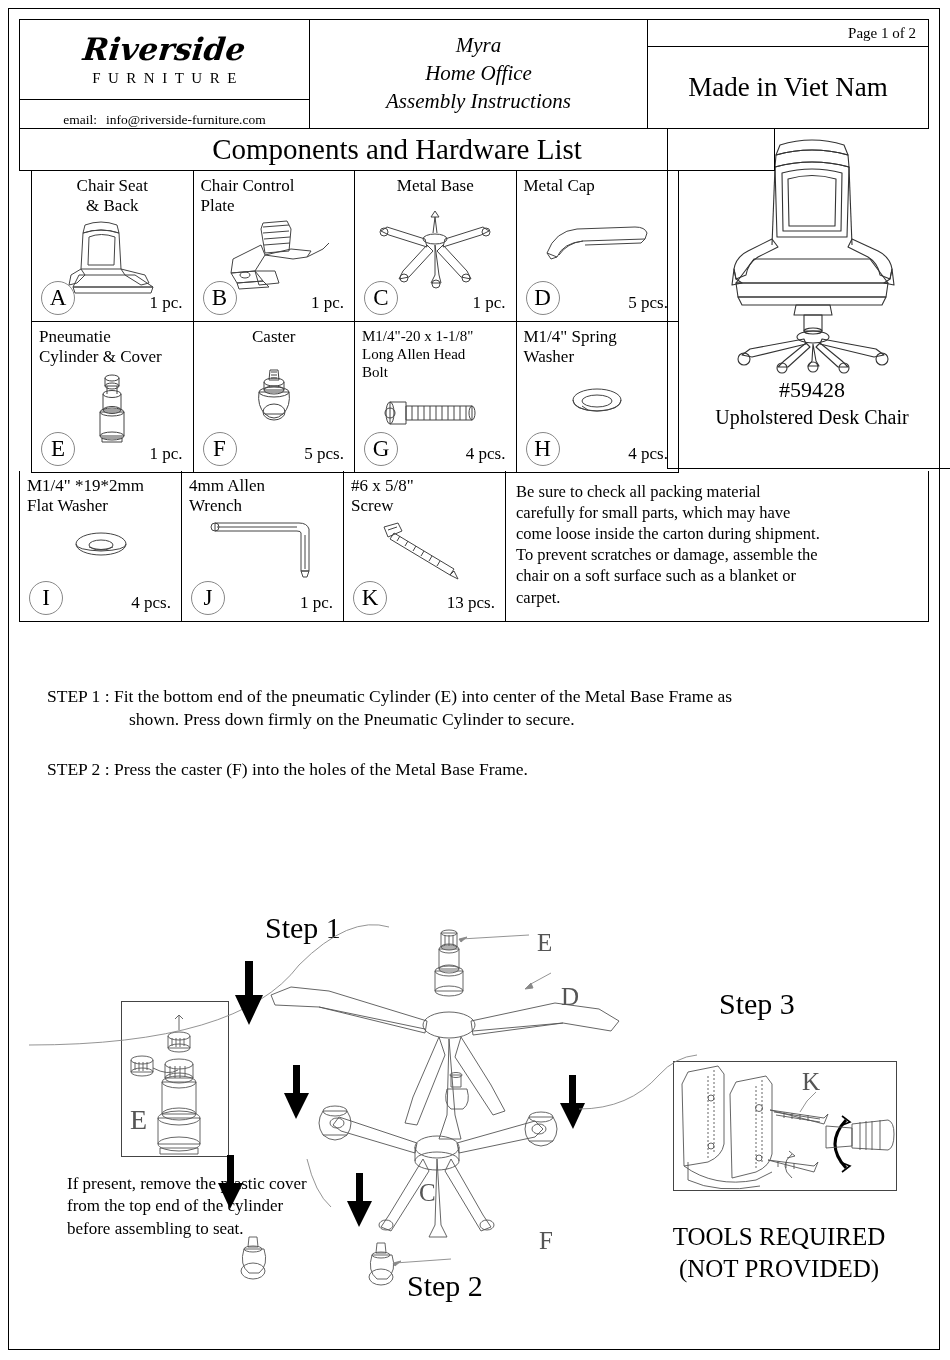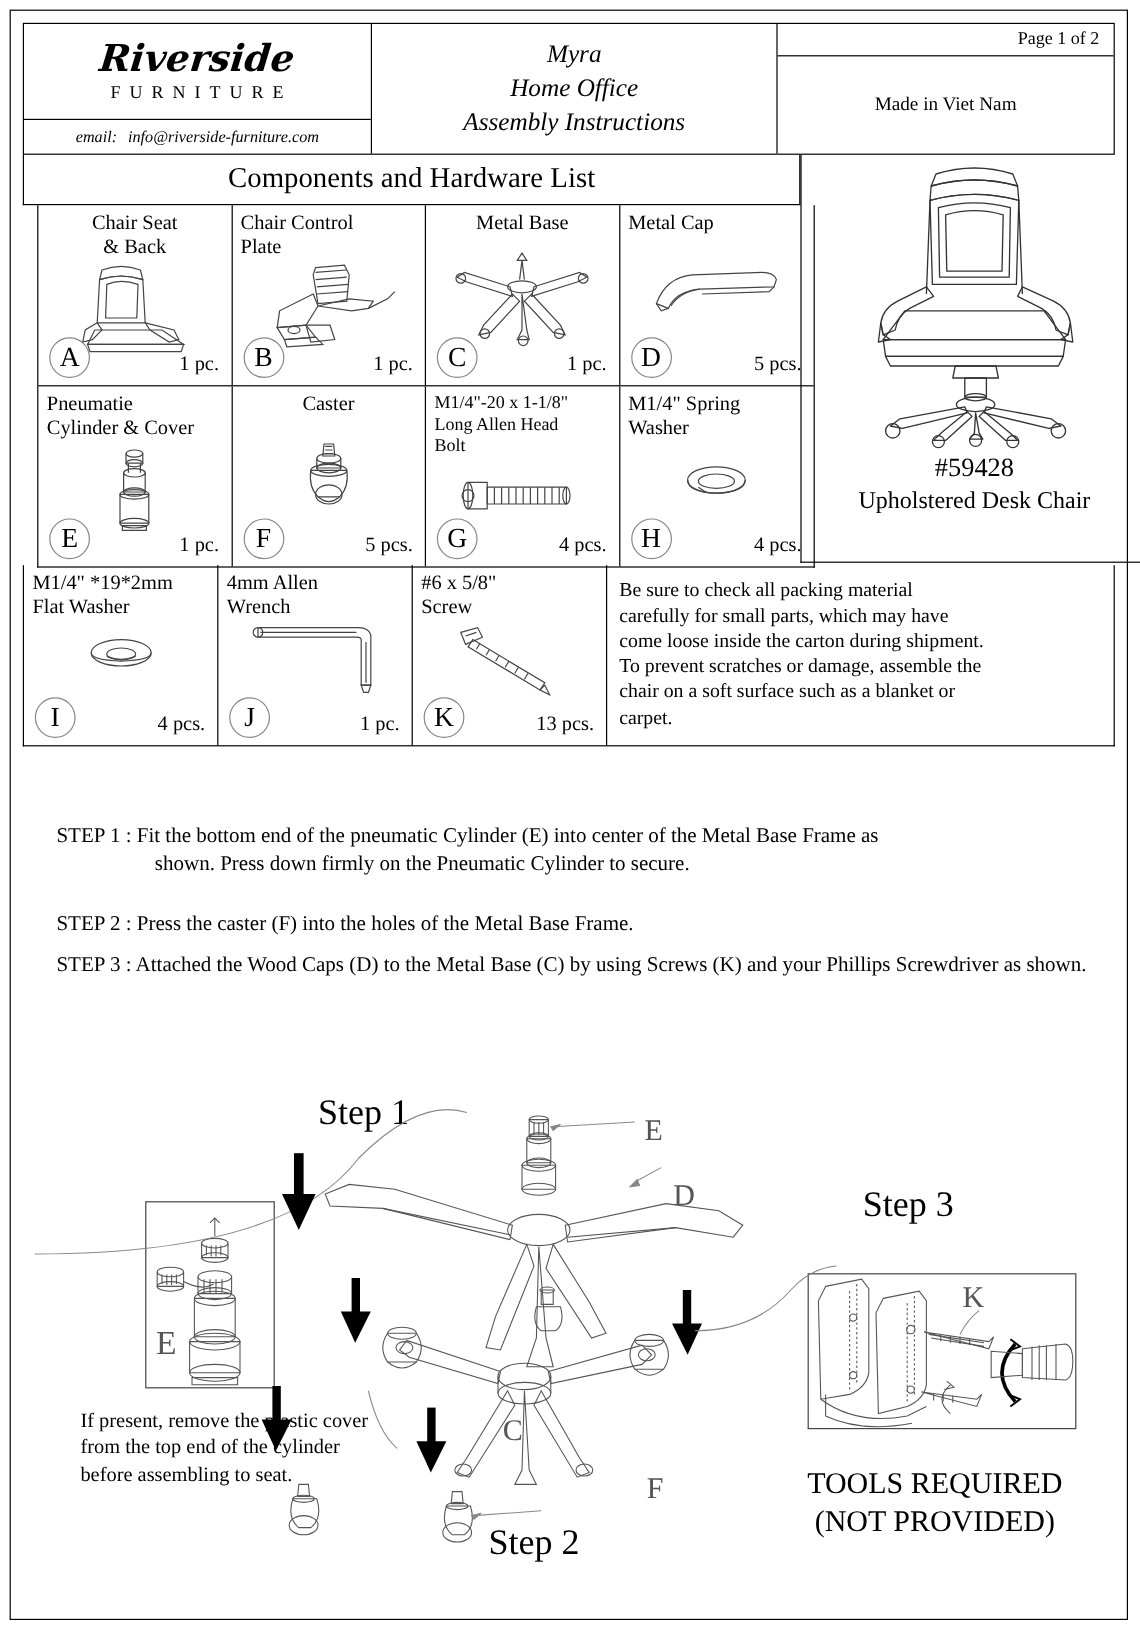--- a/index.html
+++ b/index.html
@@ -65,23 +65,22 @@
   .logo-sub {
     font-family: "Liberation Serif", serif;
     font-size: 15px;
     letter-spacing: 7.5px;
     padding-left: 7px;
     margin-top: 5px;
   }
   .logo-email {
     height: 28px;
     display: flex;
-    align-items: center;
+    align-items: flex-end;
     justify-content: center;
-    font-style: italic;
     font-size: 13.5px;
   }
   .logo-email .lbl { margin-right: 9px; }
 
   .hdr-title {
     flex: 1;
     border-right: 1.5px solid #000;
     box-sizing: border-box;
     display: flex;
     flex-direction: column;
@@ -104,21 +103,21 @@
     align-items: center;
     justify-content: flex-end;
     padding-right: 12px;
     font-size: 15px;
   }
   .hdr-made {
     flex: 1;
     display: flex;
     align-items: center;
     justify-content: center;
-    font-size: 16px;
+    font-size: 27px;
   }
 
   
   .product-panel {
     position: absolute;
     left: 658px;
     top: 120px;
     width: 290px;
     height: 340px;
     border: 1.5px solid #000;
@@ -140,29 +139,29 @@
   .product-name {
     font-size: 20px;
     margin-top: 3px;
   }
 
   
   .comp-title {
     position: absolute;
     left: 10px;
     top: 120px;
-    width: 648px;
+    width: 756px;
     height: 42px;
     border: 1.5px solid #000;
     border-top: none;
     box-sizing: border-box;
     display: flex;
     align-items: center;
     justify-content: center;
-    font-size: 24px;
+    font-size: 29px;
   }
   .comp-grid {
     position: absolute;
     left: 10px;
     top: 162px;
     width: 648px;
     border: 1.5px solid #000;
     border-top: none;
     box-sizing: border-box;
     margin-left: 12px;
@@ -613,24 +612,20 @@
 
     <div class="notice notice-wide">Be sure to check all packing material carefully for small parts, which may have come loose inside the carton during shipment.  To prevent scratches or damage, assemble the chair on a soft surface such as a blanket or carpet.</div>
   </div>
 
   <div class="steps">
     <div class="step-p">
       <span>STEP 1 : Fit the bottom end of the pneumatic Cylinder (E) into center of the Metal Base Frame as</span>
       <span class="ind">shown. Press down firmly on the Pneumatic Cylinder to secure.</span>
     </div>
     <div class="step-p tight">STEP 2 : Press the caster (F) into the holes of the  Metal Base Frame.</div>
-    <div class="step-p">
-      <span>STEP 3 : Attached the Wood Caps (D) to the Metal Base (C) by using Screws (K) and your Phillips</span>
-      <span>Screwdriver as shown.</span>
-    </div>
   </div>
 
   <div class="diagram">
 
     <div class="step-head" style="left:246px; top:22px;">Step 1</div>
 
     <div class="step-head" style="left:388px; top:380px;">Step 2</div>
 
     <div class="step-head" style="left:700px; top:98px;">Step 3</div>
 

